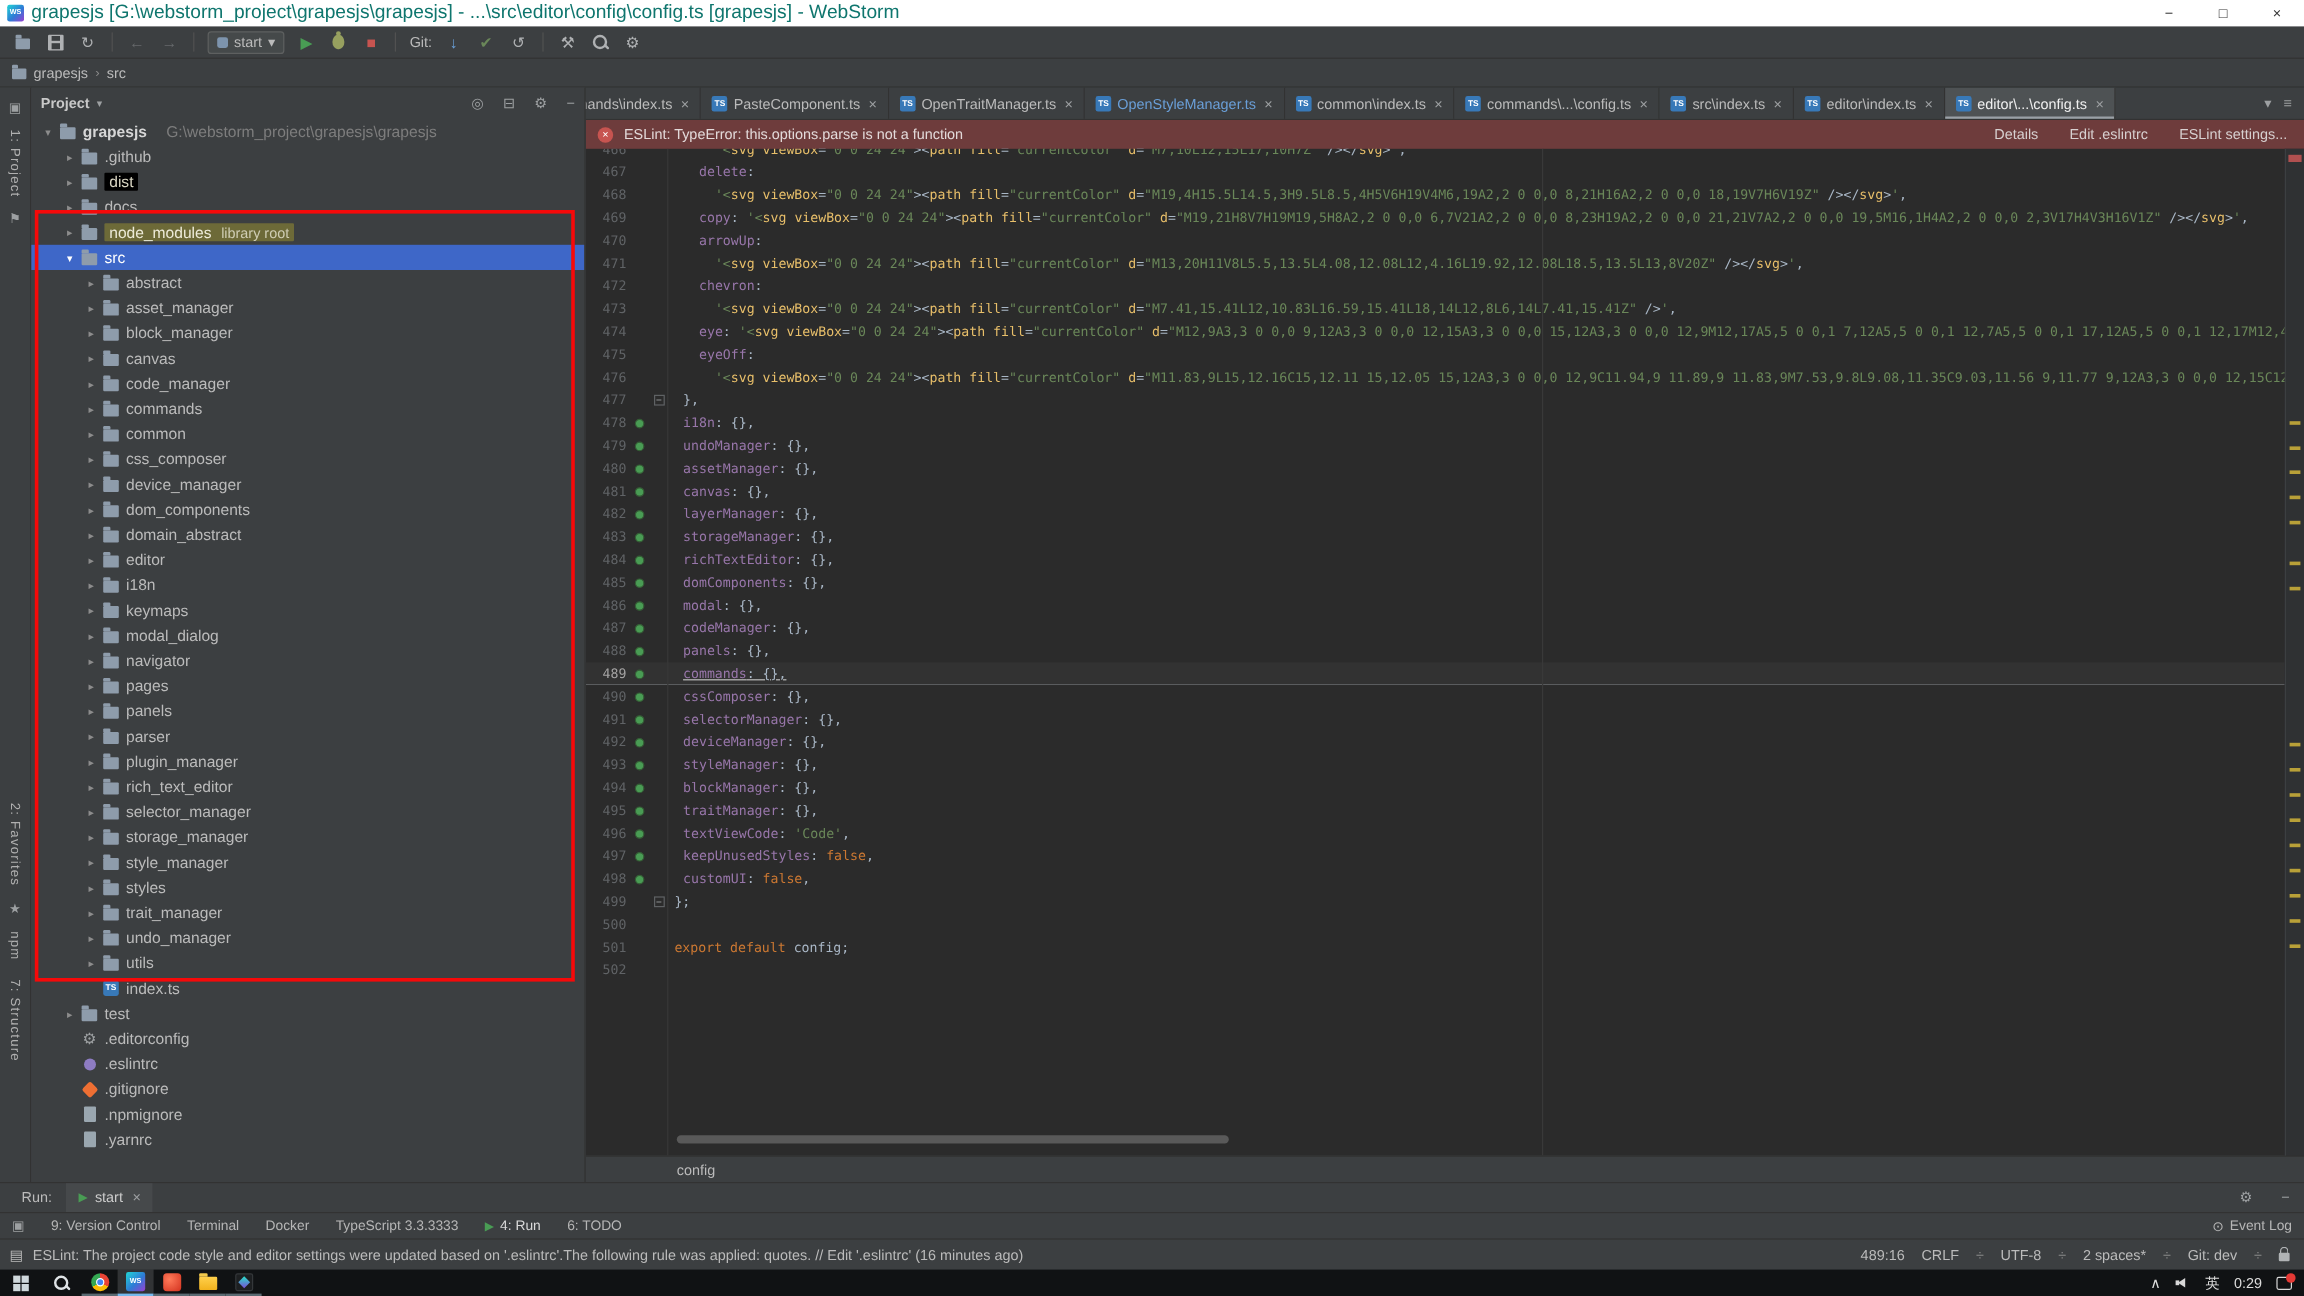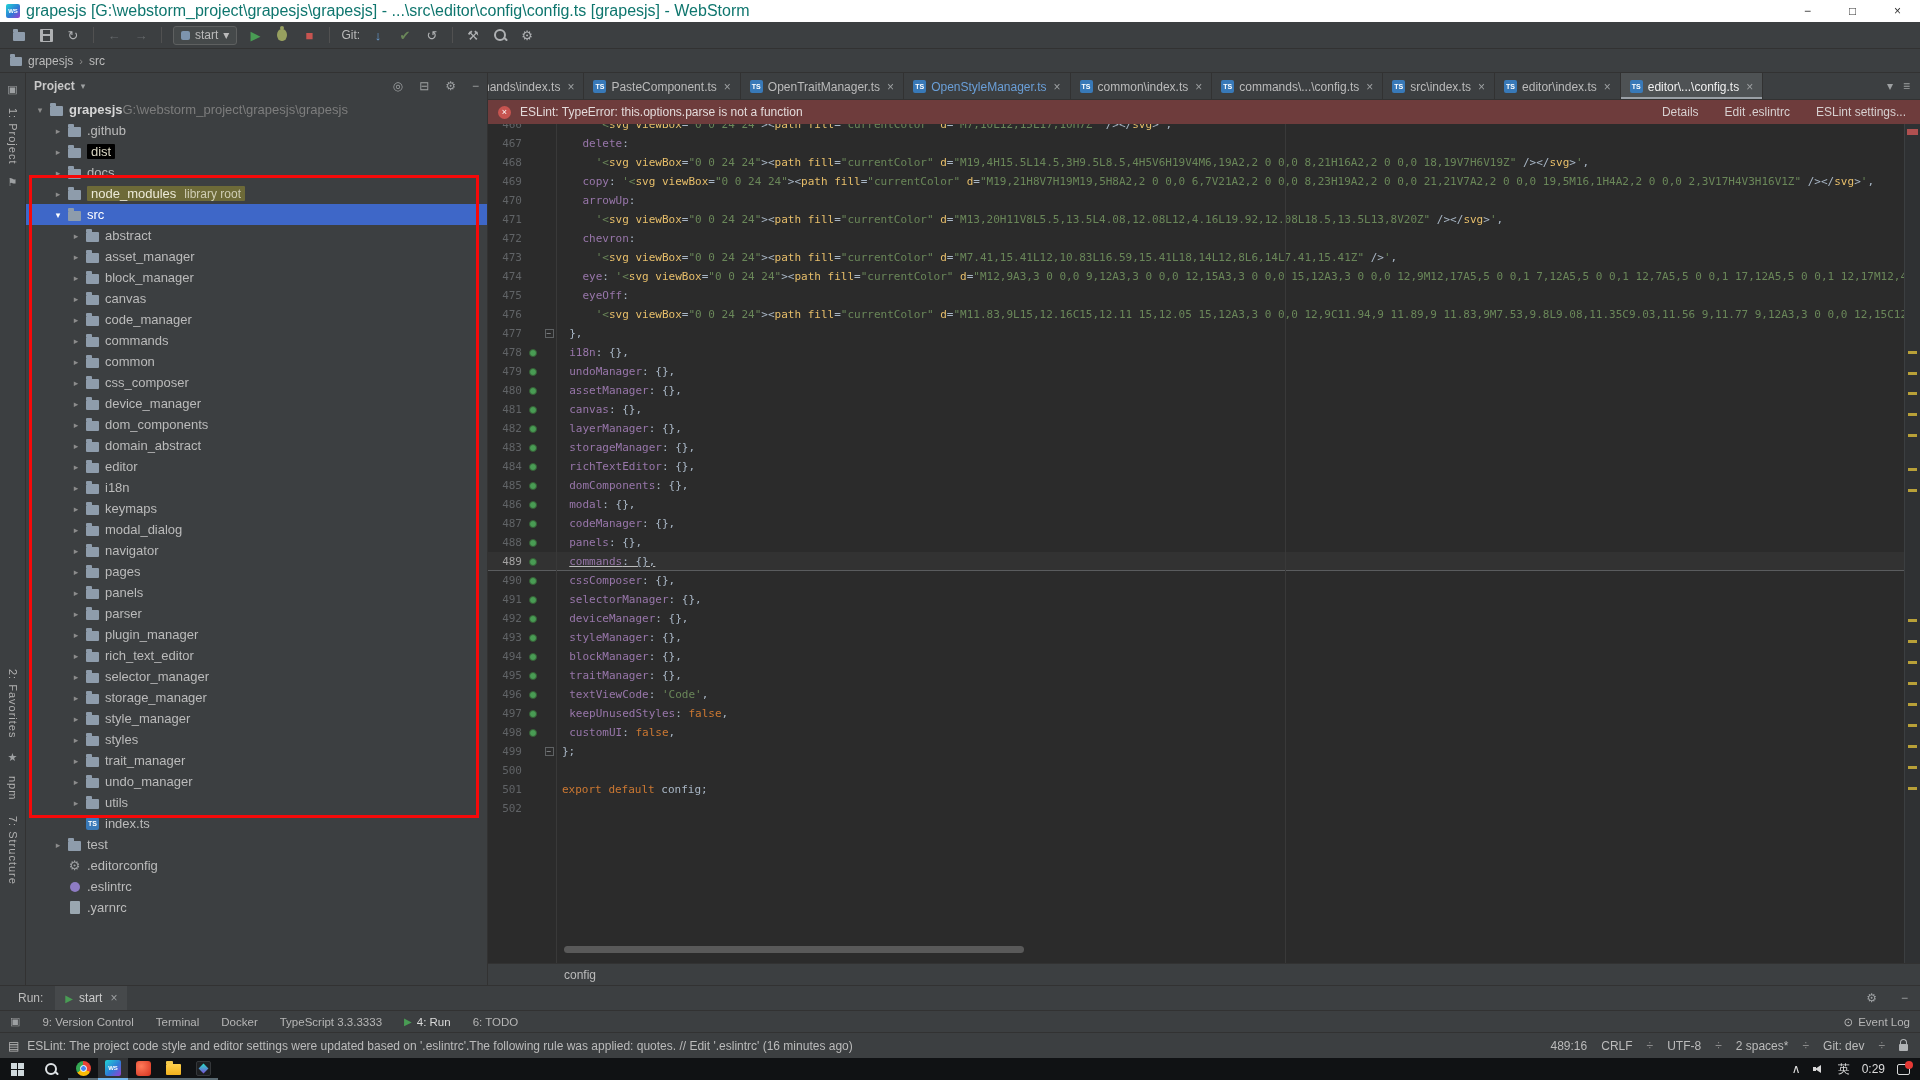--- a/index.html
+++ b/index.html
@@ -57,21 +57,21 @@
   .file-shape{width:10px;height:13px;background:#9aa7b0;border-radius:1px}
   .ts-ico{width:13px;height:13px;background:#3879b8;border-radius:2px;color:#fff;font-size:7px;font-weight:bold;
     display:flex;align-items:center;justify-content:center;flex:none}
   .ico-eslint{width:10px;height:10px;border-radius:50%;background:#8e7cc3}
   .ico-git{width:10px;height:10px;background:#ee6f33;transform:rotate(45deg);border-radius:2px}
   .tlabel{display:flex;align-items:center}
   .tlabel.hl-library{background:#6d6a38;color:#ecead8;padding:0 4px;border-radius:1px}
   .tlabel.hl-excluded{background:#000000;color:#d8d5c2;padding:0 4px;border-radius:1px}
   .tname{}
   .trow.root .tname{font-weight:bold;color:#d6d6d6}
-  .tpath{color:#7d7d7d;margin-left:0}
+  .tpath{color:#7d7d7d;margin-left:16px}
   .tsuffix{color:#cfcdb4;margin-left:8px;font-size:12px}
   .redbox{position:absolute;left:3px;right:8px;border:3px solid #f60909;z-index:6;pointer-events:none}
 
   
   .editor-col{flex:1;display:flex;flex-direction:column;min-width:0;background:#2b2b2b}
   .tabbar{height:27px;background:#3c3f41;border-bottom:1px solid #323232;display:flex;flex:none}
   .tab-strip{display:flex;flex:1;overflow:hidden;margin-left:-58px;white-space:nowrap}
   .tab{display:inline-flex;align-items:center;gap:5px;padding:0 9px;height:27px;color:#bbb;
     border-right:1px solid #323232;background:#3c3f41;flex:none}
   .tab.active{background:#4e5254;color:#f0f0f0;box-shadow:inset 0 -3px 0 #9aa0a6}
@@ -584,20 +584,38 @@
               <span class="tname">.editorconfig</span>
             </span>
           </div>
           <div class="trow" style="padding-left: 24px;">
             <span class="arrow"></span>
             <span class="tico">
               <span class="ico-eslint"></span>
             </span>
             <span class="tlabel">
               <span class="tname">.eslintrc</span>
+            </span>
+          </div>
+          <div class="trow" style="padding-left: 24px;">
+            <span class="arrow"></span>
+            <span class="tico">
+              <span class="ico-git"></span>
+            </span>
+            <span class="tlabel">
+              <span class="tname">.gitignore</span>
+            </span>
+          </div>
+          <div class="trow" style="padding-left: 24px;">
+            <span class="arrow"></span>
+            <span class="tico">
+              <span class="file-shape"></span>
+            </span>
+            <span class="tlabel">
+              <span class="tname">.npmignore</span>
             </span>
           </div>
           <div class="trow" style="padding-left: 24px;">
             <span class="arrow"></span>
             <span class="tico">
               <span class="file-shape"></span>
             </span>
             <span class="tlabel">
               <span class="tname">.yarnrc</span>
             </span>

